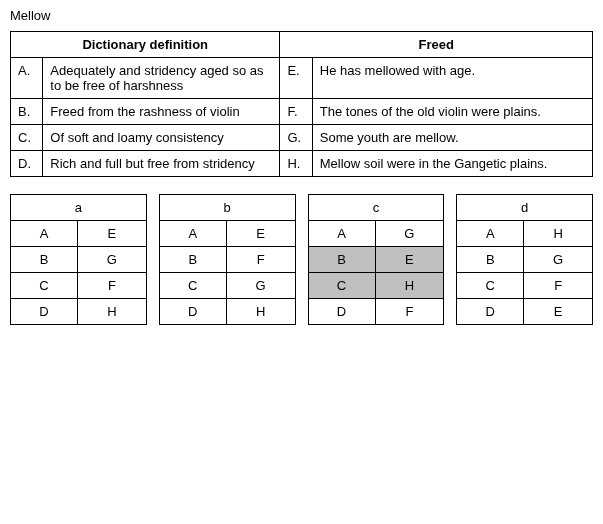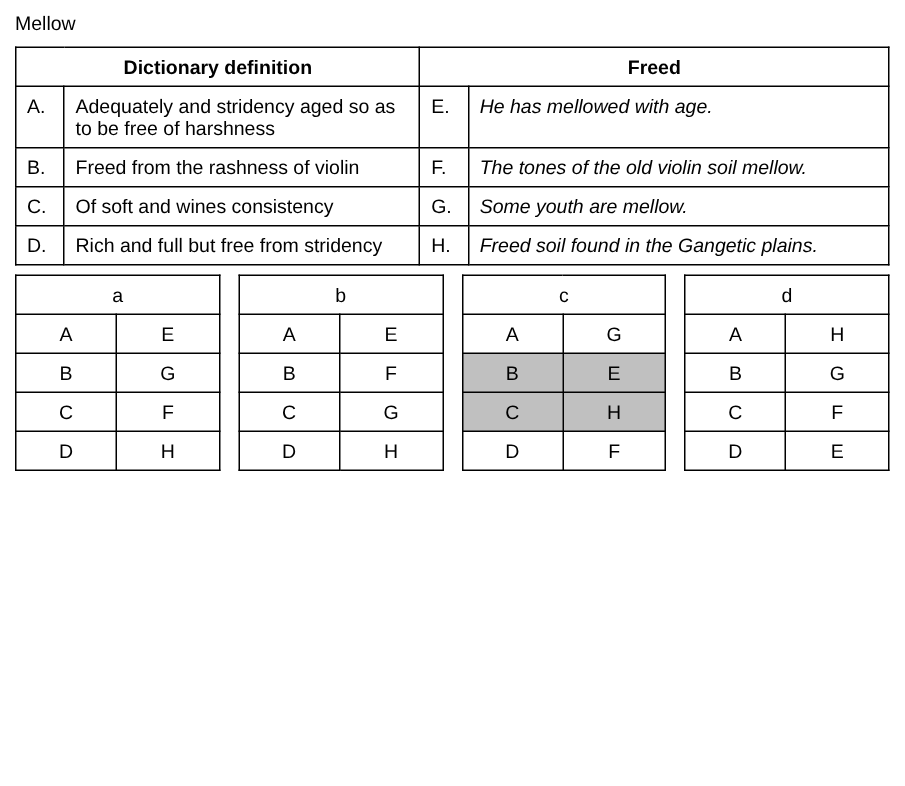--- a/index.html
+++ b/index.html
@@ -12,21 +12,21 @@
       width: 603px;
     }
     .title {
       font-weight: normal;
       font-size: 13px;
       margin-bottom: 8px;
     }
     .main-table {
       width: 100%;
       border-collapse: collapse;
-      margin-bottom: 6px;
+      margin-bottom: 17px;
     }
     .main-table th, .main-table td {
       border: 1px solid #000;
       padding: 5px 7px;
       vertical-align: top;
     }
     .main-table th {
       text-align: center;
       font-weight: bold;
       background: #fff;
@@ -39,21 +39,20 @@
     .col-def {
       width: 220px;
     }
     .col-usage-label {
       width: 30px;
       text-align: left;
       vertical-align: top;
     }
     .col-usage {
       width: 260px;
-      font-style: italic;
     }
     .answer-section {
       display: flex;
       gap: 12px;
       margin-top: 4px;
     }
     .answer-table-wrap {
       flex: 1;
       display: flex;
       flex-direction: column;
@@ -89,33 +88,33 @@
   <tr>
     <td class="col-label">A.</td>
     <td class="col-def">Adequately and stridency aged so as to be free of harshness</td>
     <td class="col-usage-label">E.</td>
     <td class="col-usage">He has mellowed with age.</td>
   </tr>
       <tr>
     <td class="col-label">B.</td>
     <td class="col-def">Freed from the rashness of violin</td>
     <td class="col-usage-label">F.</td>
-    <td class="col-usage">The tones of the old violin soil mellow.</td>
+    <td class="col-usage">The tones of the old violin were plains.</td>
   </tr>
       <tr>
     <td class="col-label">C.</td>
-    <td class="col-def">Of soft and wines consistency</td>
+    <td class="col-def">Of soft and loamy consistency</td>
     <td class="col-usage-label">G.</td>
     <td class="col-usage">Some youth are mellow.</td>
   </tr>
       <tr>
     <td class="col-label">D.</td>
     <td class="col-def">Rich and full but free from stridency</td>
     <td class="col-usage-label">H.</td>
-    <td class="col-usage">Freed soil found in the Gangetic plains.</td>
+    <td class="col-usage">Mellow soil were in the Gangetic plains.</td>
   </tr>
     </tbody>
 </table>
 
 <div class="answer-section" id="answer-section">
 <div class="answer-table-wrap">
       <table class="answer-table">
         <thead>
           <tr>
             <td colspan="2" style="text-align: center;">a</td>

